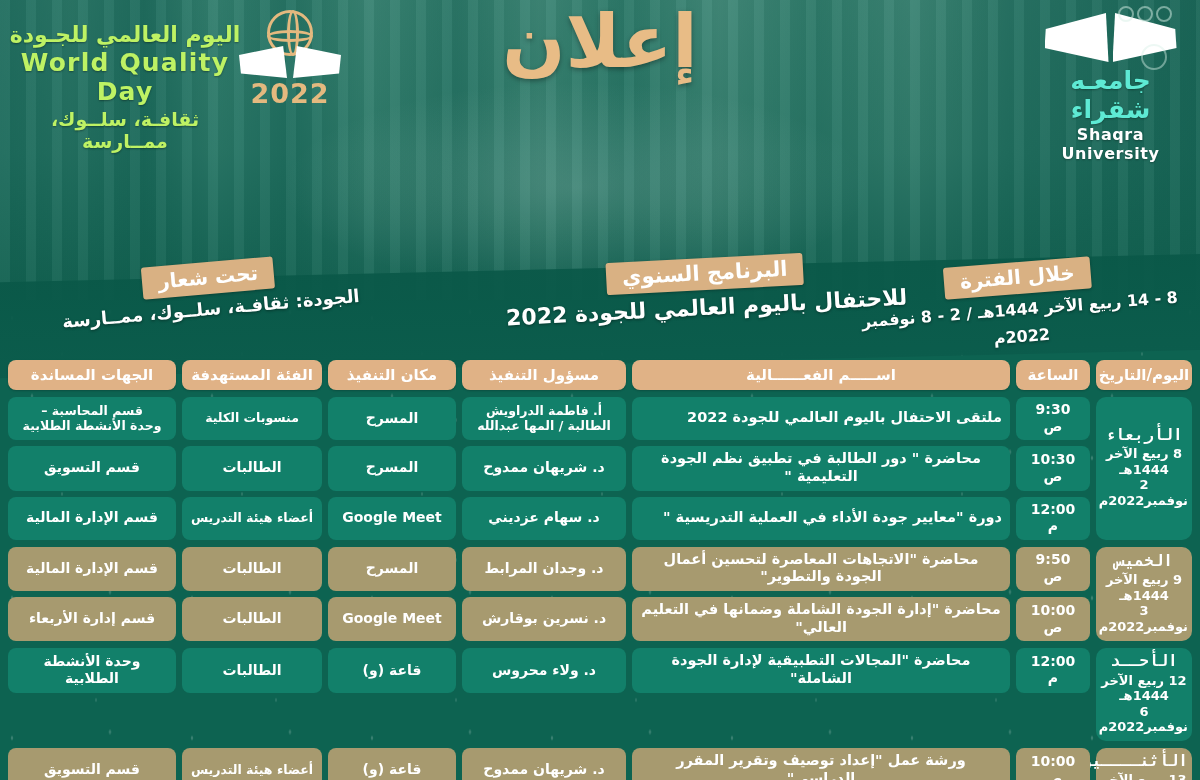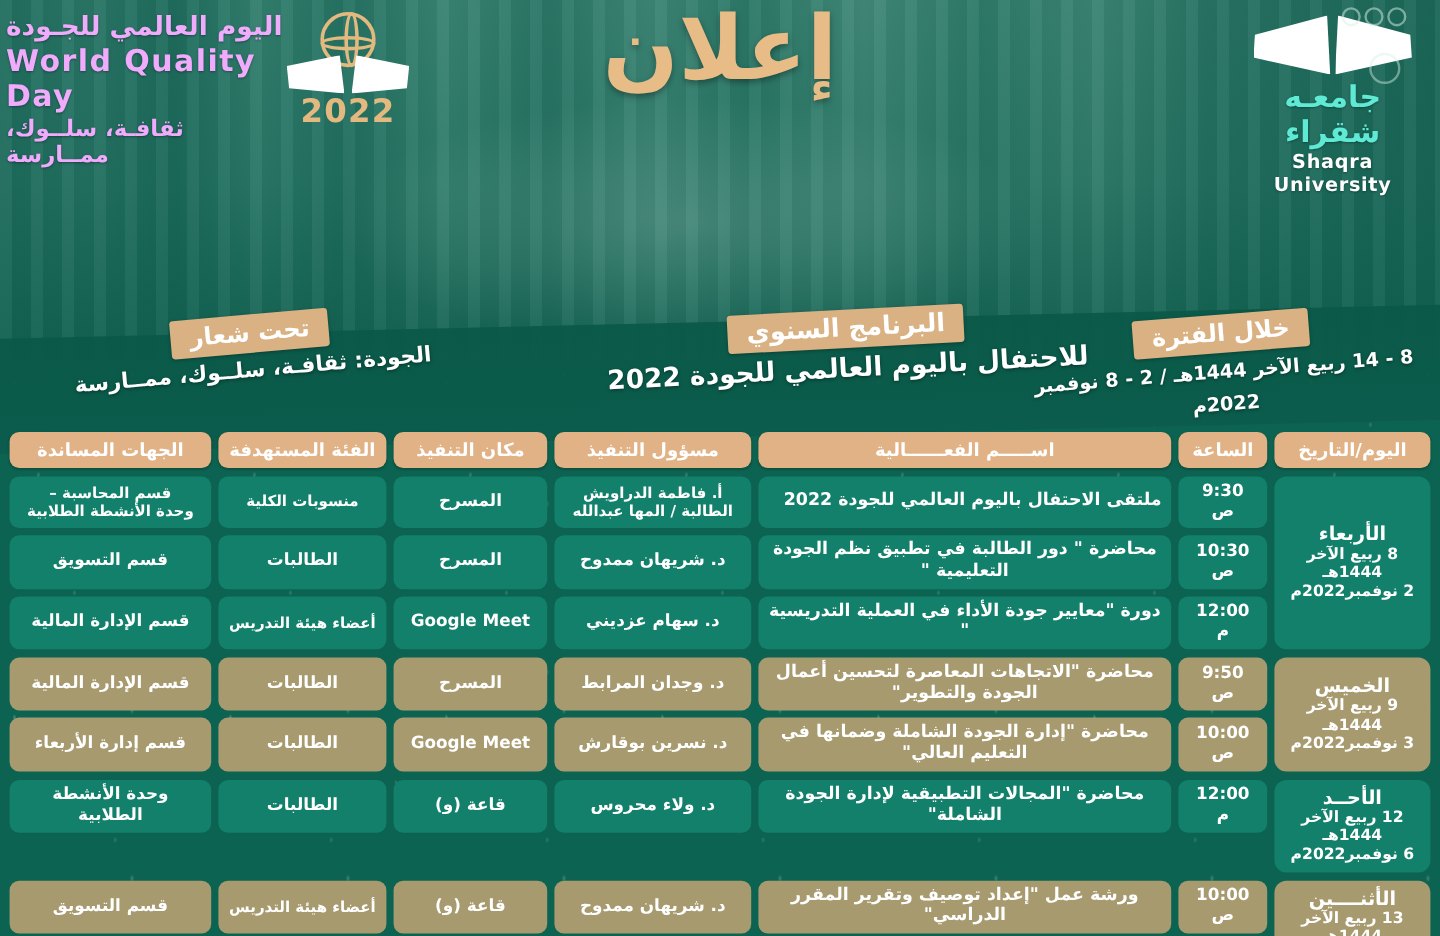--- a/index.html
+++ b/index.html
@@ -67,24 +67,24 @@
     position: absolute;
     left: -40px; top: 268px;
     width: 1290px; height: 96px;
     background: linear-gradient(180deg, rgba(10,88,72,.92), rgba(11,92,76,.95));
     transform: rotate(-1.35deg);
   }
 
   
   .wqd-block {
     position: absolute;
-    right: 955px; top: 10px;
-    text-align: left;
+    right: 955px; top: 22px;
+    text-align: center;
     width: 240px;
-    color: #f0abfc;
+    color: #bef264;
     direction: rtl;
   }
   .wqd-ar1 {
     font-size: 22px; font-weight: bold; letter-spacing: .5px;
     text-shadow: 0 1px 2px rgba(0,0,0,.35);
   }
   .wqd-en {
     font-size: 25px; font-weight: bold; letter-spacing: 1.2px;
     margin: 1px 0 2px; direction: ltr;
     text-shadow: 0 1px 2px rgba(0,0,0,.35);
@@ -242,21 +242,21 @@
     border-radius: 8px;
     display: flex;
     align-items: center;
     justify-content: center;
     text-align: center;
     box-shadow: 0 1px 2px rgba(0,0,0,.2);
     letter-spacing: .3px;
   }
 
   
-  .c-day    { width: 130px; flex: none; }
+  .c-day    { width: 96px; flex: none; }
   .c-time   { width: 74px;  flex: none; }
   .c-event  { flex: 1 1 auto; }
   .c-owner  { width: 164px; flex: none; }
   .c-place  { width: 128px; flex: none; }
   .c-target { width: 140px; flex: none; }
   .c-supp   { width: 168px; flex: none; }
 
   .trow {
     display: flex;
     gap: 6px;
@@ -267,21 +267,21 @@
   .daycell {
     border-radius: 10px;
     color: #ffffff;
     text-align: center;
     padding: 5px 4px 6px;
     display: flex;
     flex-direction: column;
     justify-content: center;
     line-height: 1.2;
   }
-  .daycell .dname { font-size: 16px; font-weight: bold; letter-spacing: 2px; }
+  .daycell .dname { font-size: 16px; font-weight: bold; letter-spacing: 2px; font-family: Liberation Mono, monospace; }
   .daycell .dhij, .daycell .dgre { font-size: 13px; font-weight: bold; }
 
   .events { flex: 1 1 auto; display: flex; flex-direction: column; gap: 6px; }
   .erow   { display: flex; gap: 6px; align-items: stretch; }
 
   .cell {
     border-radius: 8px;
     color: #ffffff;
     font-size: 14px;
     font-weight: bold;

